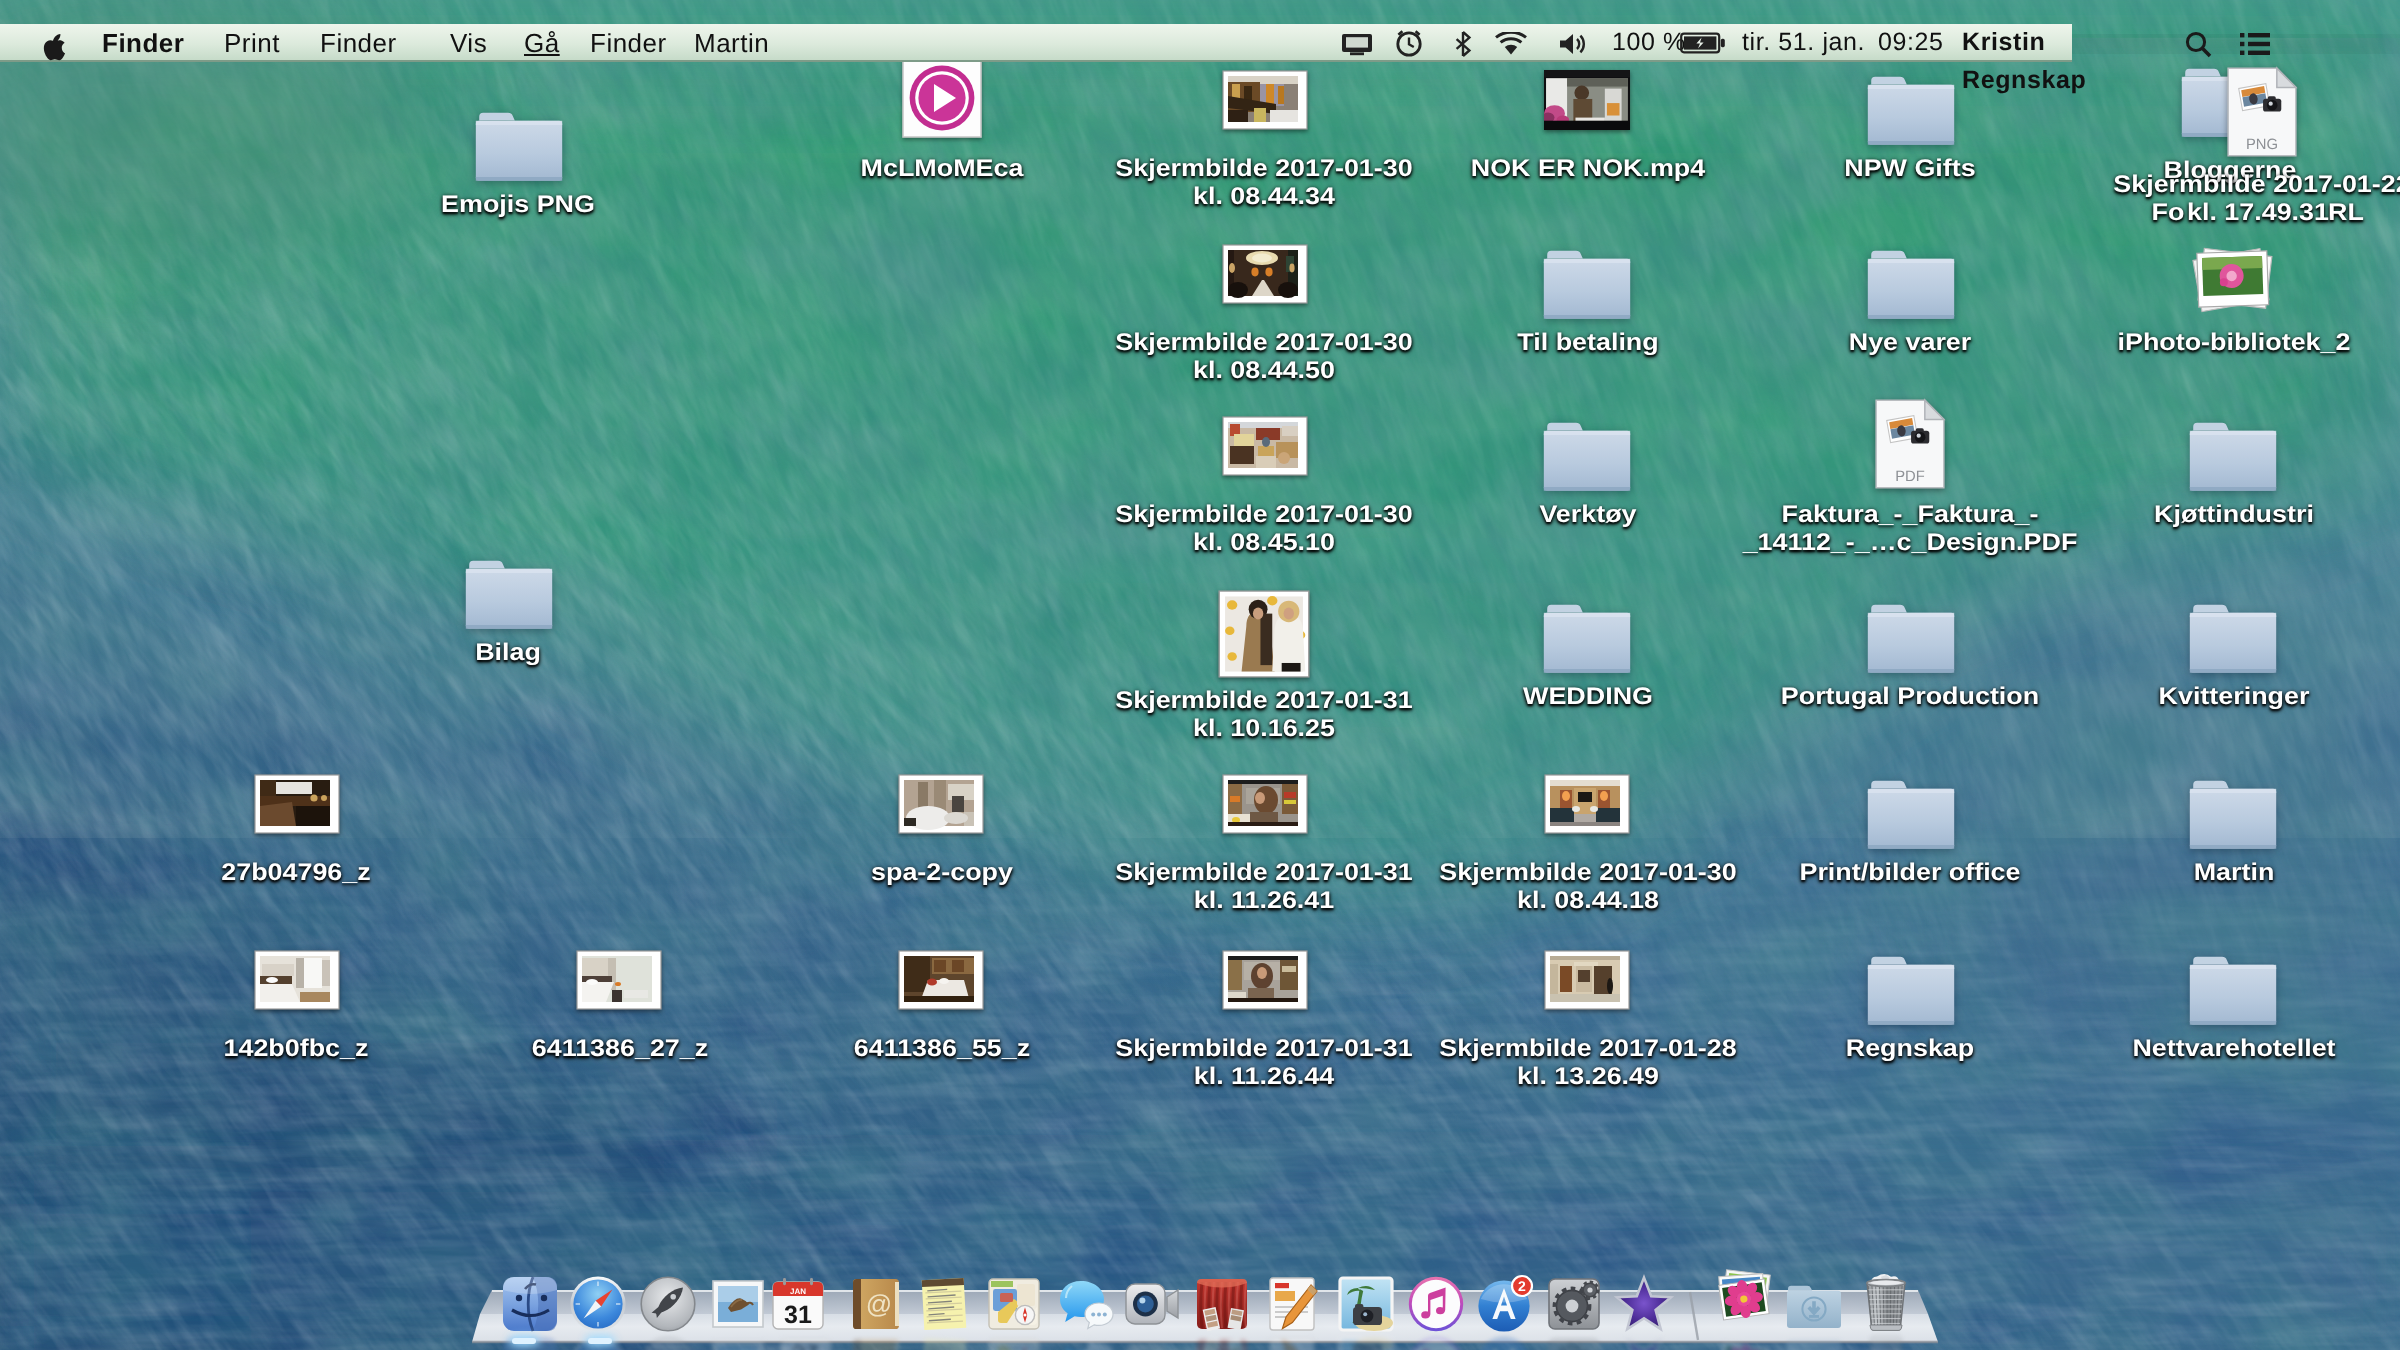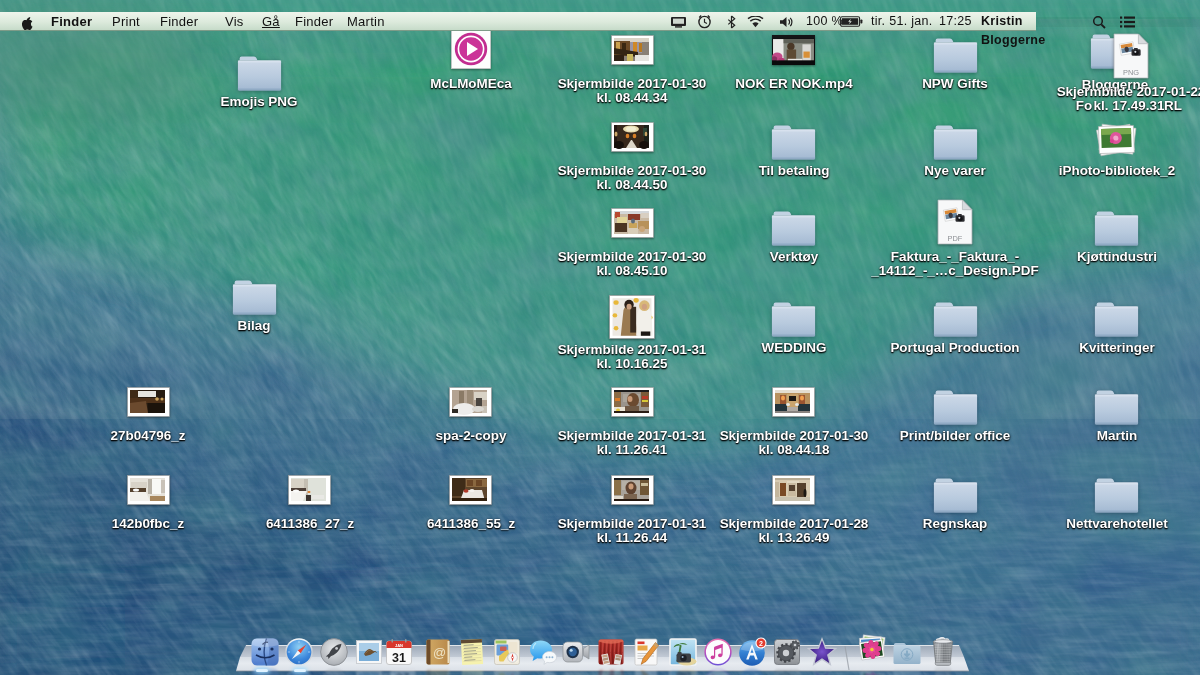--- a/index.html
+++ b/index.html
@@ -1409,22 +1409,22 @@
   <span class="mtext" style="position:absolute;left:806px;">100&nbsp;%</span>
   <span class="micon" style="position:absolute;left:840px;top:4px;">
       <svg width="23" height="11" viewBox="0 0 23 11" class="mi">
         <rect x="0.6" y="0.8" width="19" height="9.4" rx="1.4" fill="none" stroke="#222" stroke-width="1.1"></rect>
         <rect x="2" y="2.2" width="16.2" height="6.6" fill="#222"></rect>
         <rect x="20.4" y="3.4" width="2" height="4.2" rx="0.8" fill="#222"></rect>
         <path d="M10.8 2.8 l-2.6 2.9 h1.8 l-1 2.6 2.8-3 h-1.8 z" fill="#e8f0e8"></path>
       </svg>
     </span>
   <span class="mtext" style="position:absolute;left:871px;">tir. 51. jan.</span>
-  <span class="mtext" style="position:absolute;left:939px;">17:25</span>
-  <span class="mtext b" style="position:absolute;left:981px;">Kristin Bloggerne</span>
+  <span class="mtext" style="position:absolute;left:939px;">09:25</span>
+  <span class="mtext b" style="position:absolute;left:981px;">Kristin Regnskap</span>
   <span class="micon" style="position:absolute;left:1092px;top:3px;">
       <svg width="14" height="14" viewBox="0 0 14 14" class="mi">
         <circle cx="6" cy="6" r="4.3" fill="none" stroke="#1a1a1a" stroke-width="1.5"></circle>
         <path d="M9.3 9.3 L13 13" stroke="#1a1a1a" stroke-width="1.8"></path>
       </svg>
     </span>
   <span class="micon" style="position:absolute;left:1120px;top:4px;">
       <svg width="15" height="12" viewBox="0 0 15 12" class="mi">
         <g fill="#1a1a1a">
           <rect x="0" y="0.5" width="2.2" height="2.2"></rect>

